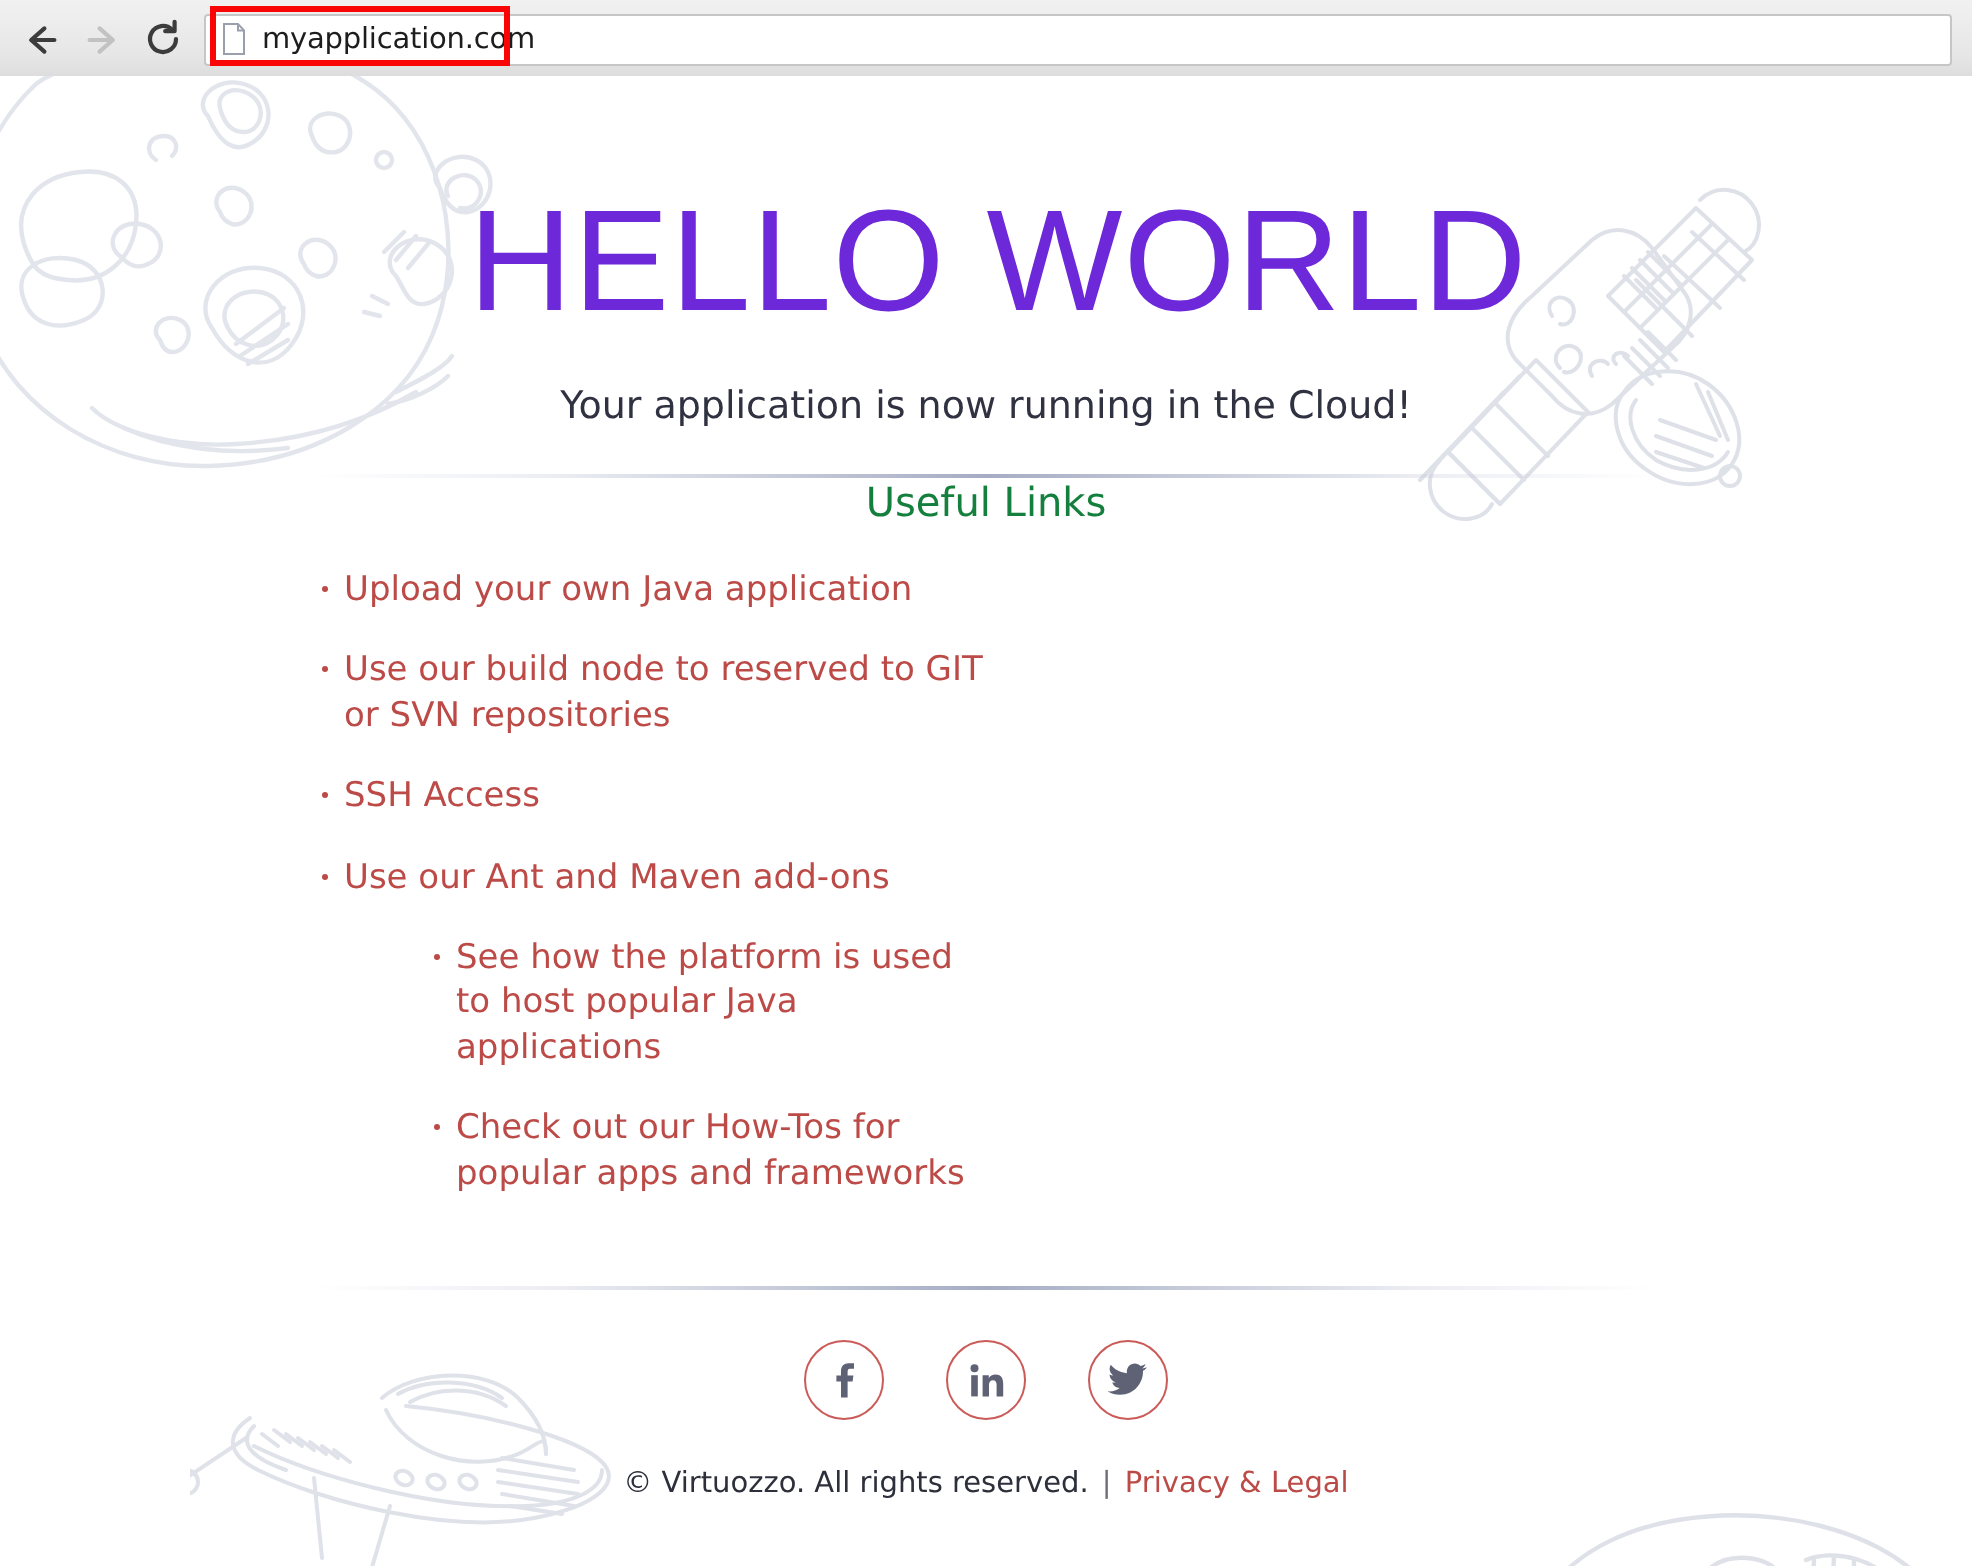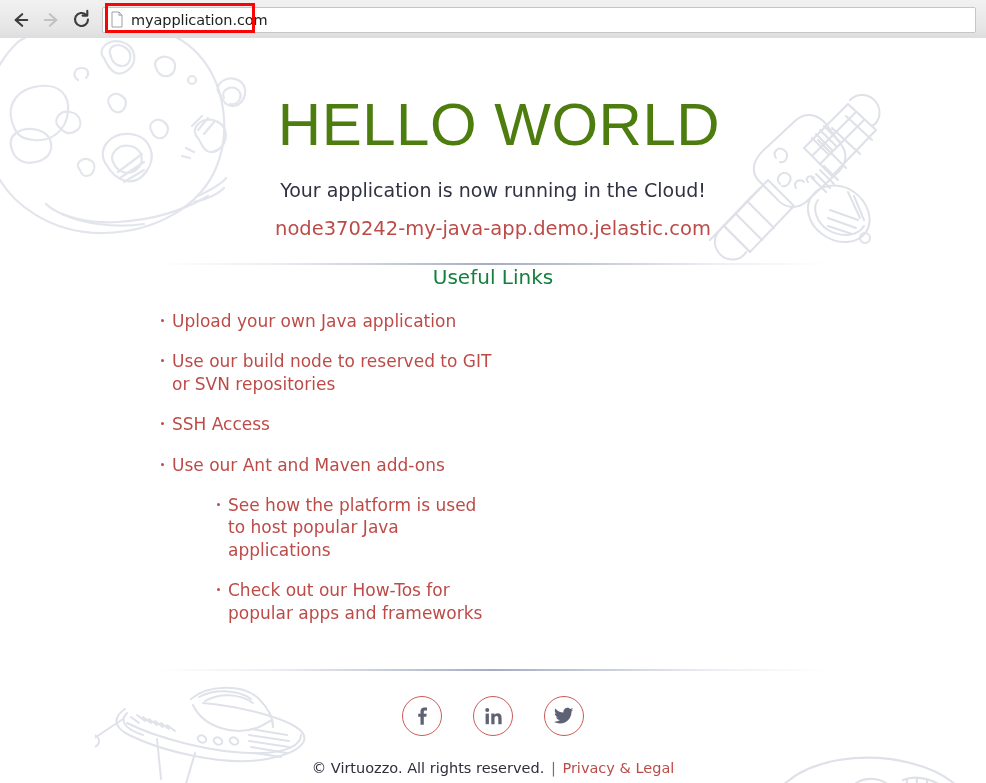--- a/index.html
+++ b/index.html
@@ -101,24 +101,24 @@
   
   .content {
     position: relative;
     z-index: 2;
     width: 986px;
     text-align: center;
   }
   .hello-world {
     margin: 0;
     padding-top: 55px;
-    font-size: 60px;
+    font-size: 72px;
     line-height: 1.08;
     font-weight: 400;
-    color: #4d7c0f;
+    color: #6d28d9;
     letter-spacing: 0.5px;
     font-family: "Liberation Sans", sans-serif;
     padding-left: 12px;
   }
   .you-did-it {
     margin: 0;
     padding-top: 30px;
     font-size: 31px;
     font-weight: 400;
     color: #2b2d3a;
@@ -367,21 +367,20 @@
     </g>
   </svg>
 
   <div class="content">
 
     <h1 class="hello-world">HELLO WORLD</h1>
 
 
     <p class="running-line">Your application is now running in the Cloud!</p>
 
-    <a class="host-link" href="#">node370242-my-java-app.demo.jelastic.com</a>
 
     <div class="divider"></div>
 
     <h3 class="useful-links-title">Useful Links</h3>
 
     <div class="links-columns">
       <div class="links-col left">
         <ul>
           <li>
             <a href="#">Upload your own Java application</a>

